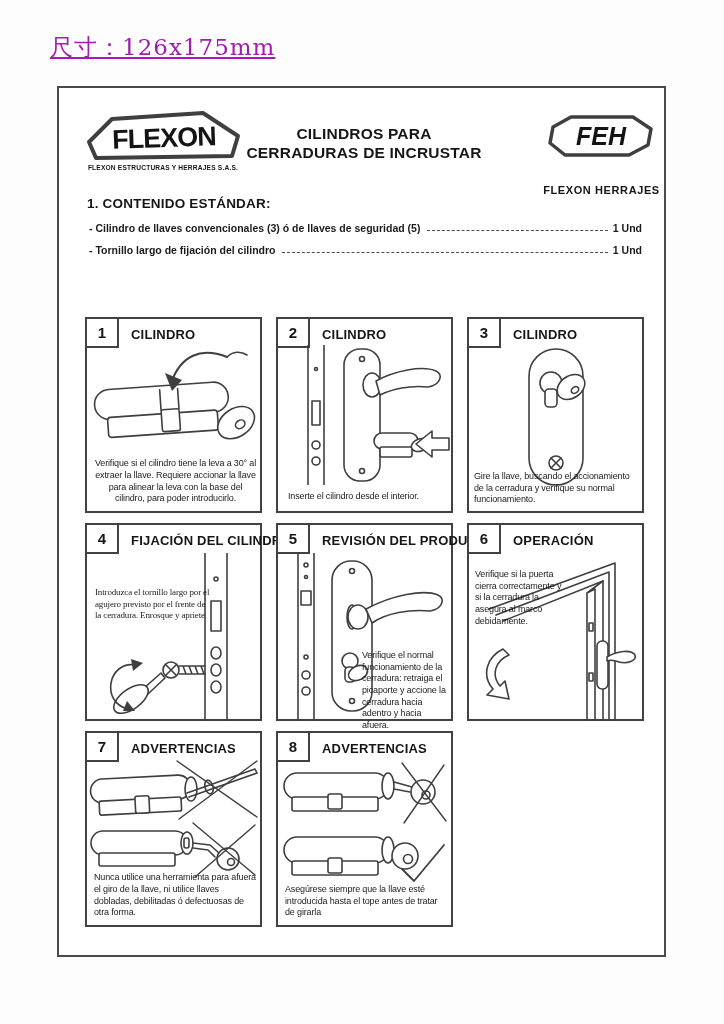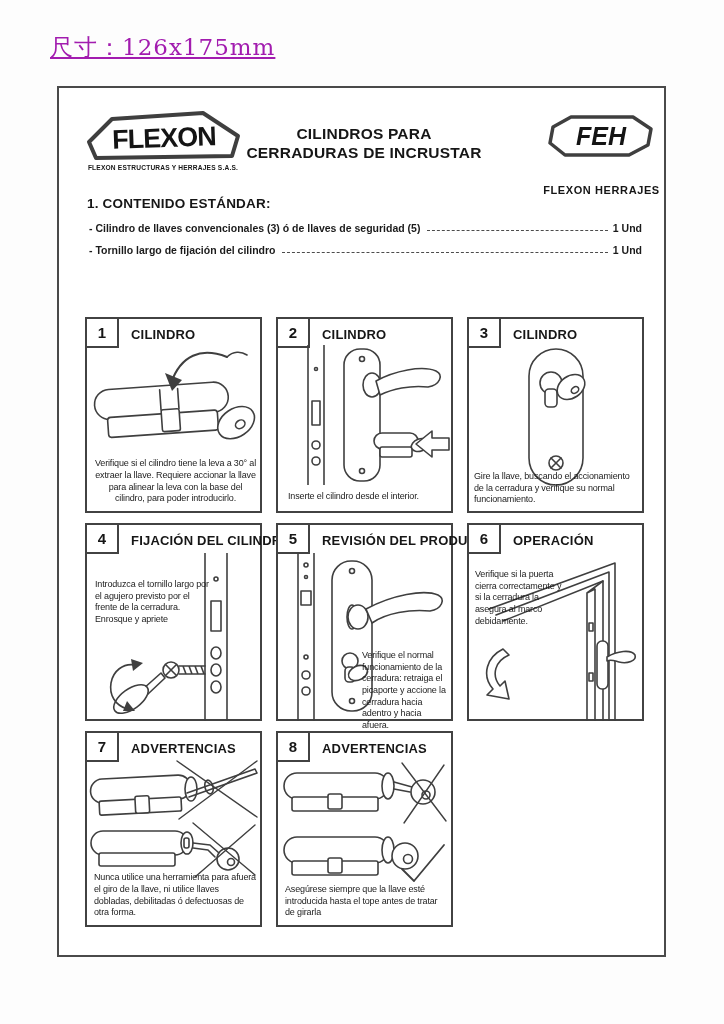--- a/index.html
+++ b/index.html
@@ -70,21 +70,21 @@
   .i5 { top:28px; width:173px; height:168px; }
   .i6 { top:28px; width:173px; height:168px; }
   .i7 { top:26px; width:173px; height:120px; }
   .i8 { top:26px; width:173px; height:124px; }
   .caption {
     position:absolute; font-size:9px; line-height:1.3; color:#1c1c1c; letter-spacing:-0.15px;
   }
   .cap1 { left:7px; right:3px; bottom:6px;text-align:center; }
   .cap2 { left:10px; right:6px; bottom:8px; }
   .cap3 { left:5px; right:2px; bottom:5px; }
-  .cap4 { left:8px; top:54px; width:118px; }
+  .cap4 { left:8px; top:62px; width:118px;font-family:Liberation Serif, serif; }
   .cap5 { left:84px; top:125px; width:88px; }
   .cap6 { left:6px; top:44px; width:88px; }
   .cap7 { left:7px; right:3px; bottom:6px; }
   .cap8 { left:7px; right:5px; bottom:6px; }
   
   .st { stroke:#3f3f3f; stroke-width:1.6; fill:none; stroke-linejoin:round; stroke-linecap:round; }
   .sf { stroke:#3f3f3f; stroke-width:1.6; fill:#ffffff; stroke-linejoin:round; }
   .blk { fill:#3f3f3f; stroke:none; }
   .xln { stroke:#3f3f3f; stroke-width:1.4; fill:none; stroke-linecap:round; }
 </style>

